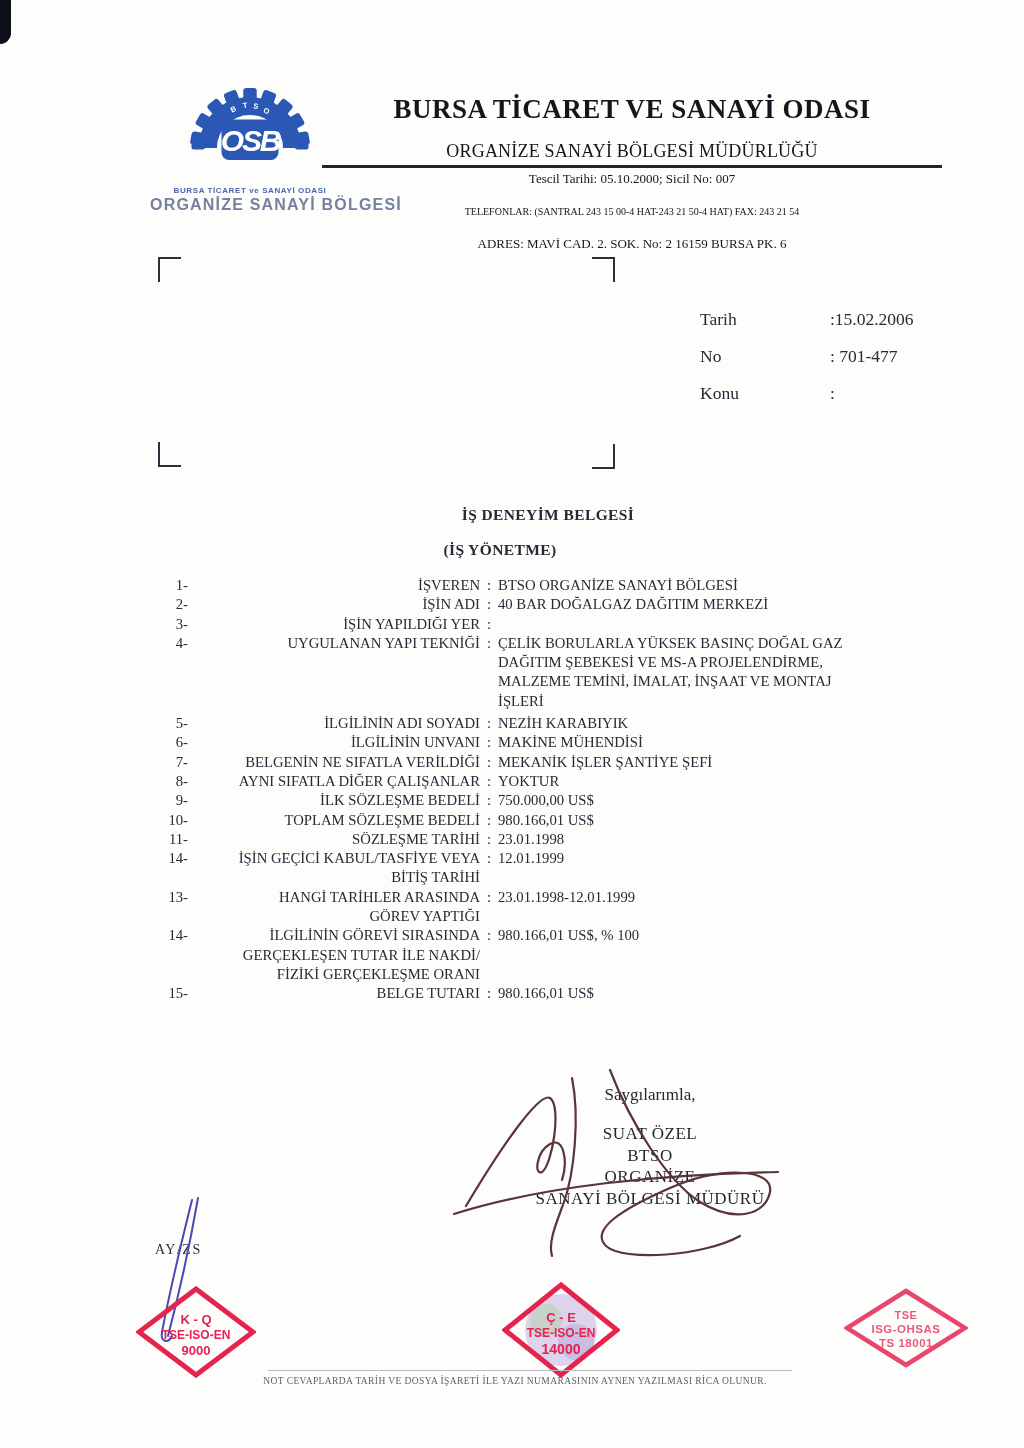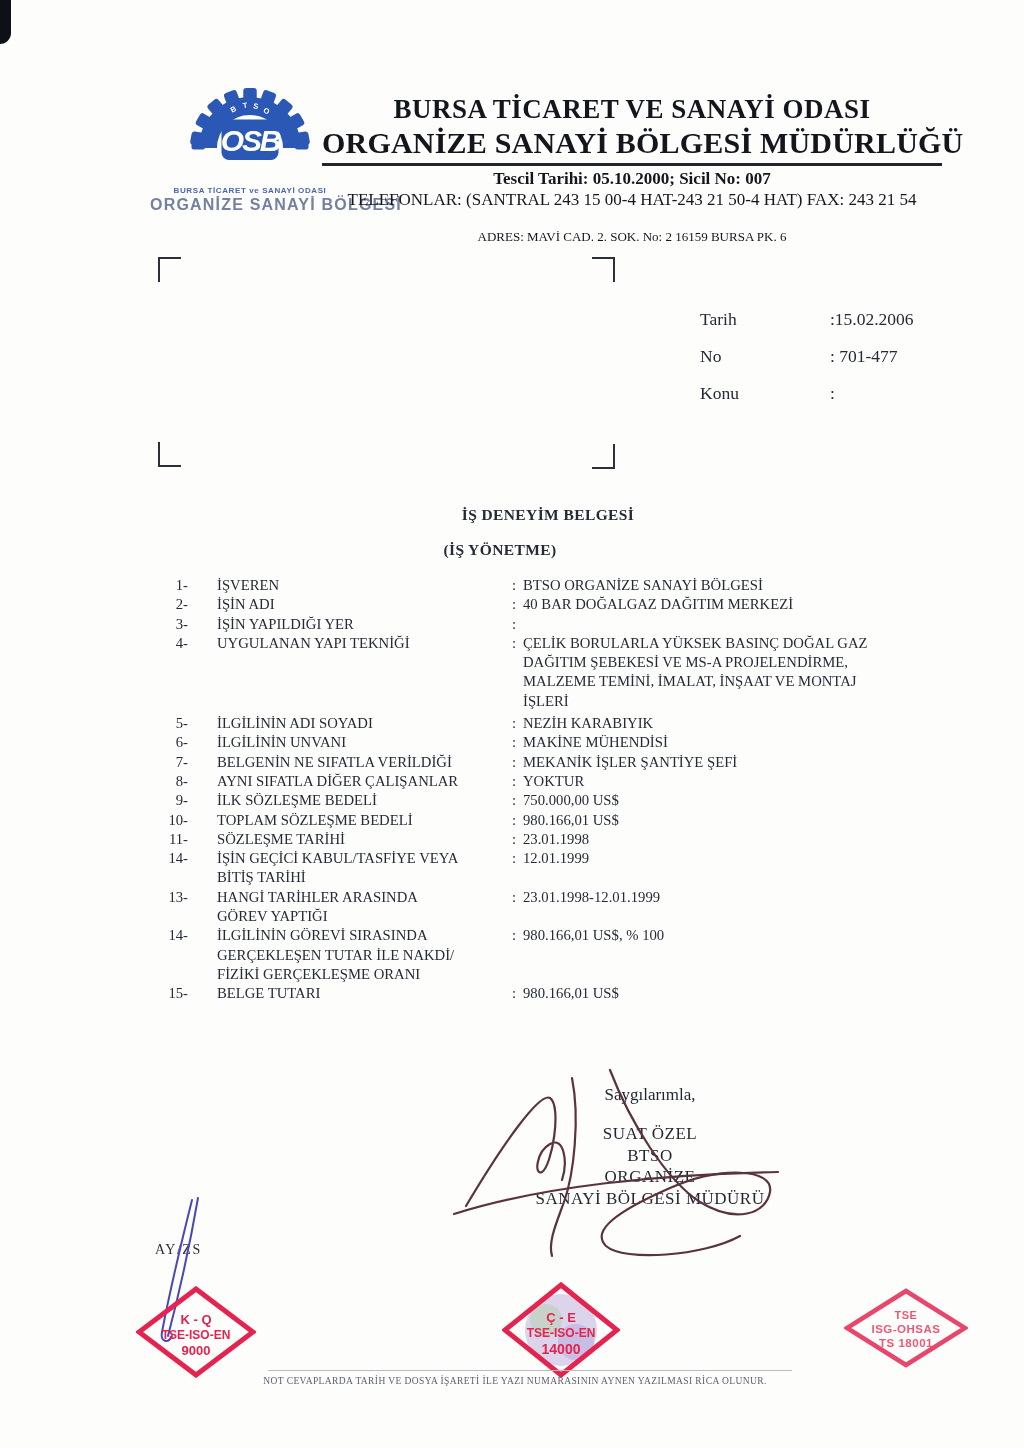--- a/index.html
+++ b/index.html
@@ -9,45 +9,45 @@
         border-bottom-right-radius:12px;}
   
   .logo{position:absolute;left:150px;top:88px;width:200px;text-align:center;}
   .logo svg{display:block;margin:0 auto;}
   .logo-cap1{font-family:"Liberation Sans",sans-serif;font-size:8px;font-weight:bold;
         color:#4a66b0;letter-spacing:.6px;margin-top:2px;white-space:nowrap;}
   .logo-cap2{font-family:"Liberation Sans",sans-serif;font-size:16px;font-weight:bold;
         color:#74819f;letter-spacing:1.2px;margin-top:1px;white-space:nowrap;}
   .lh-text{position:absolute;left:322px;top:94px;width:620px;text-align:center;color:#14161d;}
   .lh-title1{font-size:27px;font-weight:bold;letter-spacing:.5px;white-space:nowrap;}
-  .lh-title2{font-size:30px;font-weight:bold;letter-spacing:.2px;white-space:nowrap;margin-top:1px;}
+  .lh-title2{font-size:18px;font-weight:normal;letter-spacing:.2px;white-space:nowrap;margin-top:16px;}
   .lh-rule{height:0;border-top:3px solid #23252e;margin-top:3px;}
-  .lh-reg{font-size:17px;font-weight:bold;margin-top:3px;}
-  .lh-tel{font-size:17px;margin-top:1px;}
+  .lh-reg{font-size:13px;font-weight:normal;margin-top:3px;}
+  .lh-tel{font-size:10px;margin-top:19px;}
   .lh-adr{font-size:13px;margin-top:19px;}
   
   .br{position:absolute;width:21px;height:23px;border:0 solid #2b303c;}
   .br-tl{left:158px;top:257px;border-top-width:2.5px;border-left-width:2.5px;}
   .br-tr{left:592px;top:257px;border-top-width:2.5px;border-right-width:2.5px;}
   .br-bl{left:158px;top:442px;border-bottom-width:2.5px;border-left-width:2.5px;}
   .br-br{left:592px;top:444px;border-bottom-width:2.5px;border-right-width:2.5px;}
   
   .meta{position:absolute;left:700px;top:308px;font-size:17.5px;}
   .meta-row{display:flex;line-height:22px;margin-bottom:15px;gap:48px;}
   .meta-label{width:82px;}
   
   .doc-title{position:absolute;left:0;top:506px;width:1000px;text-align:center;
         font-size:15.5px;font-weight:bold;letter-spacing:.4px;margin-left:48px;}
   .doc-subtitle{position:absolute;left:0;top:541px;width:1000px;text-align:center;
         font-size:15.5px;font-weight:bold;letter-spacing:.4px;}
   
   .items{position:absolute;left:163px;top:576px;width:740px;font-size:14.7px;line-height:19.3px;}
   .item{display:flex;}
   .item .no{width:25px;text-align:right;flex:none;}
-  .item .label{margin-left:29px;width:288px;flex:none;white-space:pre-line;}
+  .item .label{margin-left:4px;width:288px;flex:none;white-space:pre-line;text-align:right;}
   .item .colon{width:18px;flex:none;text-align:center;}
   .item .value{flex:1;white-space:pre-line;}
   
   .sig{position:absolute;left:440px;top:1084px;width:420px;text-align:center;font-size:17px;color:#1f242f;}
   .sig-salutation{line-height:22px;}
   .sig-name{margin-top:17px;line-height:21.5px;letter-spacing:.5px;}
   .sig-line{line-height:21.5px;letter-spacing:.5px;}
   .sig-scribble{position:absolute;left:452px;top:1066px;pointer-events:none;}
   .initials{position:absolute;left:155px;top:1242px;font-size:14px;letter-spacing:1.5px;color:#2a2f3a;}
   .pen-mark{position:absolute;left:148px;top:1192px;pointer-events:none;}

